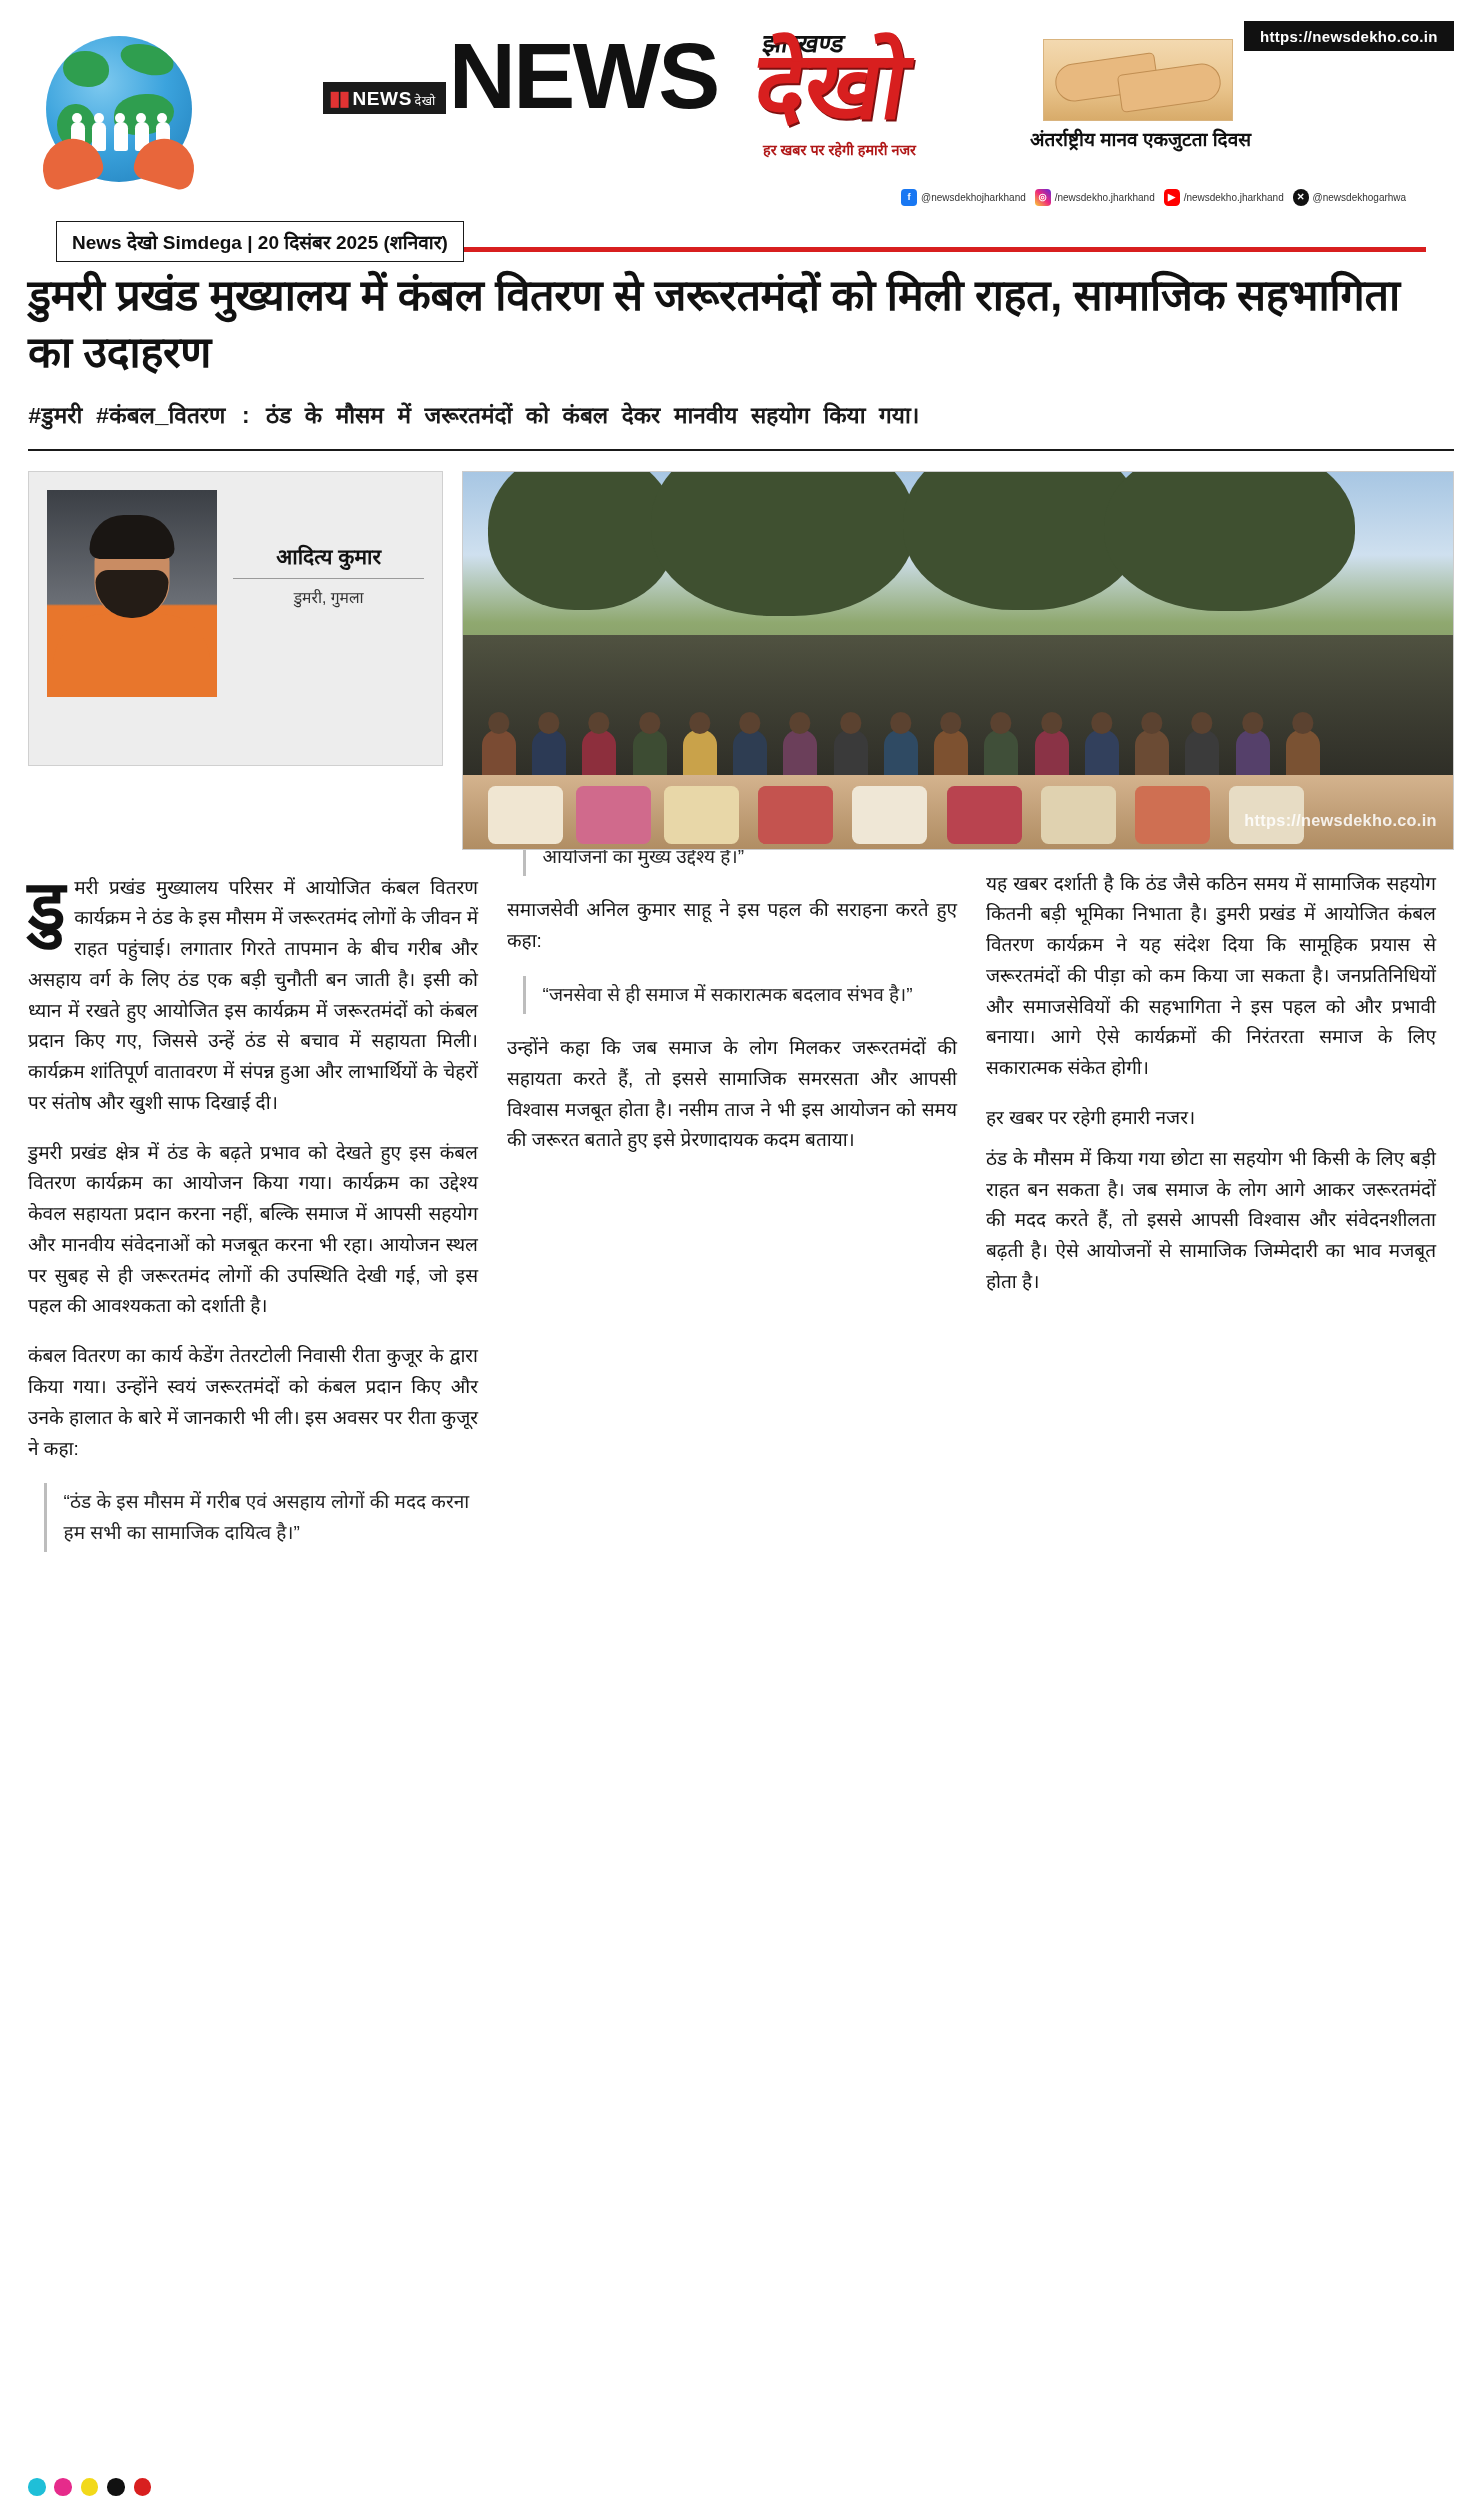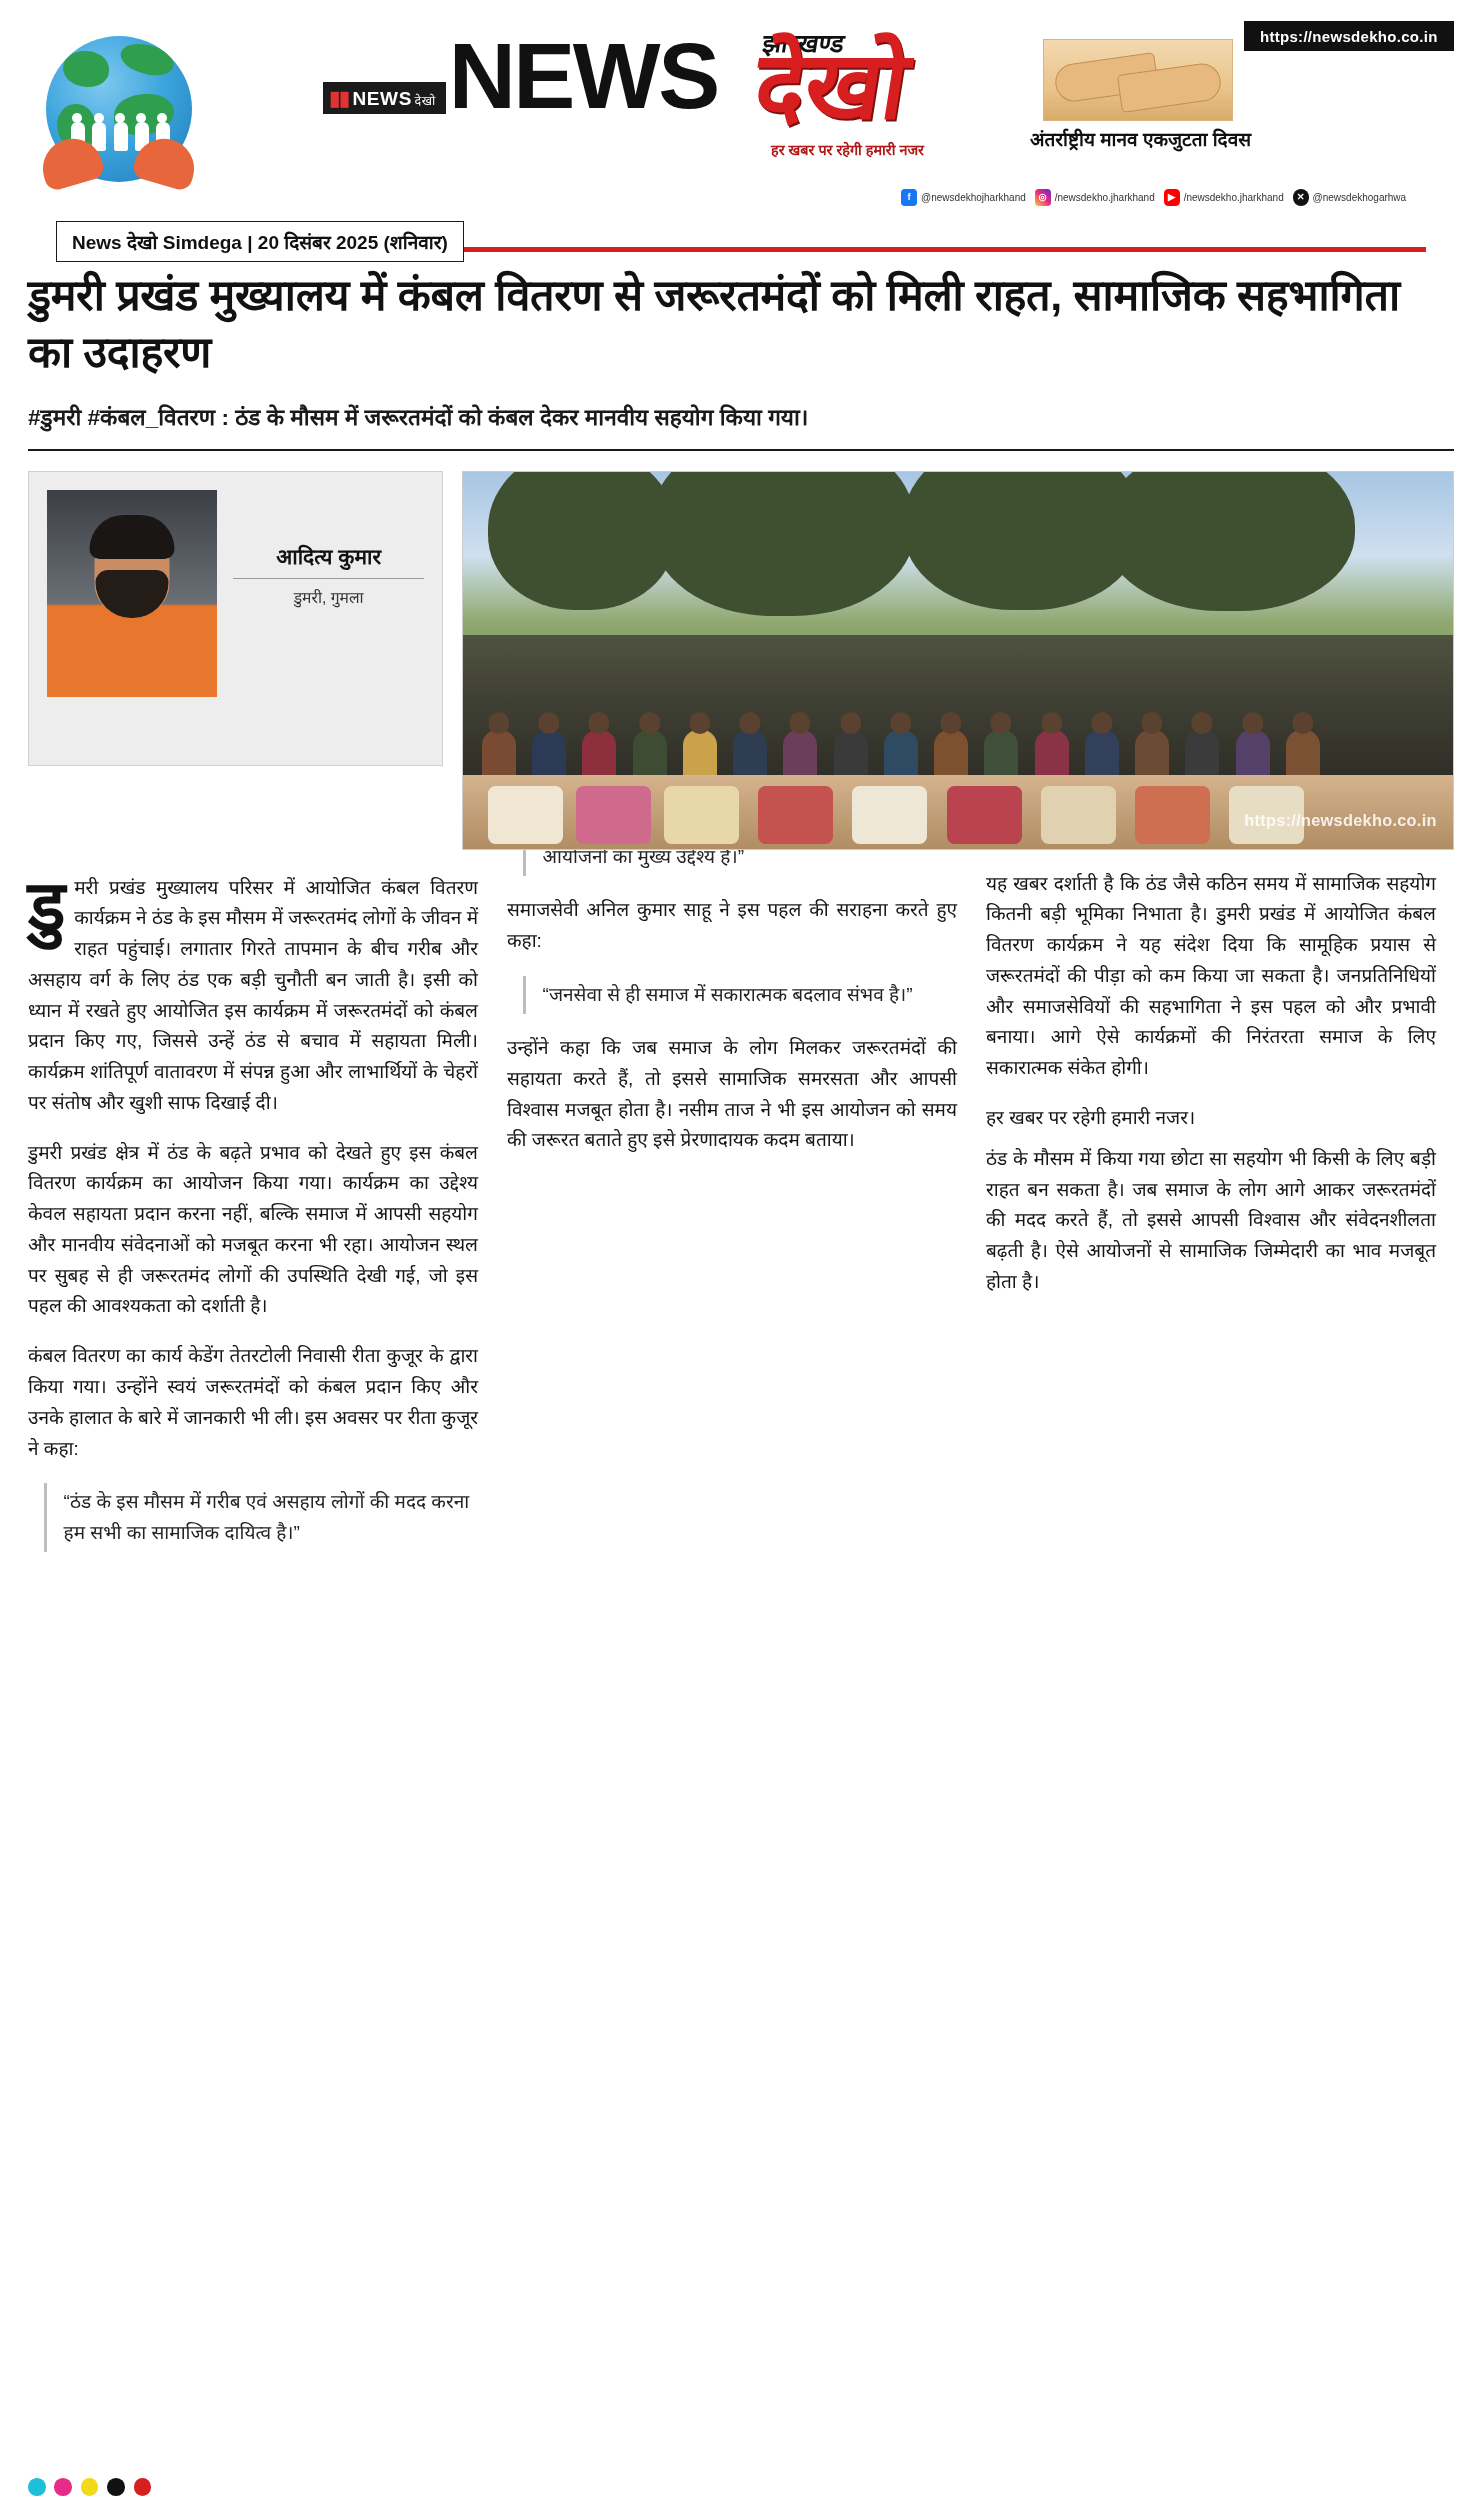--- a/index.html
+++ b/index.html
@@ -149,21 +149,20 @@
     font-weight: bold;
     transform: skewX(-9deg);
   }
   .nd-tagline {
     position: absolute;
     left: 440px;
     top: 106px;
     font-size: 14.4px;
     color: #b01717;
     font-weight: bold;
-    margin-left: 8px;
   }
 
   .hands-img {
     position: absolute;
     right: 221px;
     top: 17.6px;
     width: 188px;
     height: 80px;
     background: linear-gradient(180deg,#f3d9b0 0%, #e9c48c 60%, #d8ab6a 100%);
     border: 1.3px solid #d9b47f;
@@ -264,20 +263,21 @@
     letter-spacing: -0.3px;
   }
   .subhead {
     margin-top: 21.4px;
     font-size: 22.6px;
     font-weight: bold;
     color: #1a1a1a;
     border-bottom: 2.5px solid #1a1a1a;
     padding-bottom: 15px;
     line-height: 1.4;
+    font-family: Liberation Mono, monospace;
   }
 
   
   .media-row {
     margin-top: 20px;
     display: flex;
     gap: 19px;
     align-items: flex-start;
   }
   .author-card {

